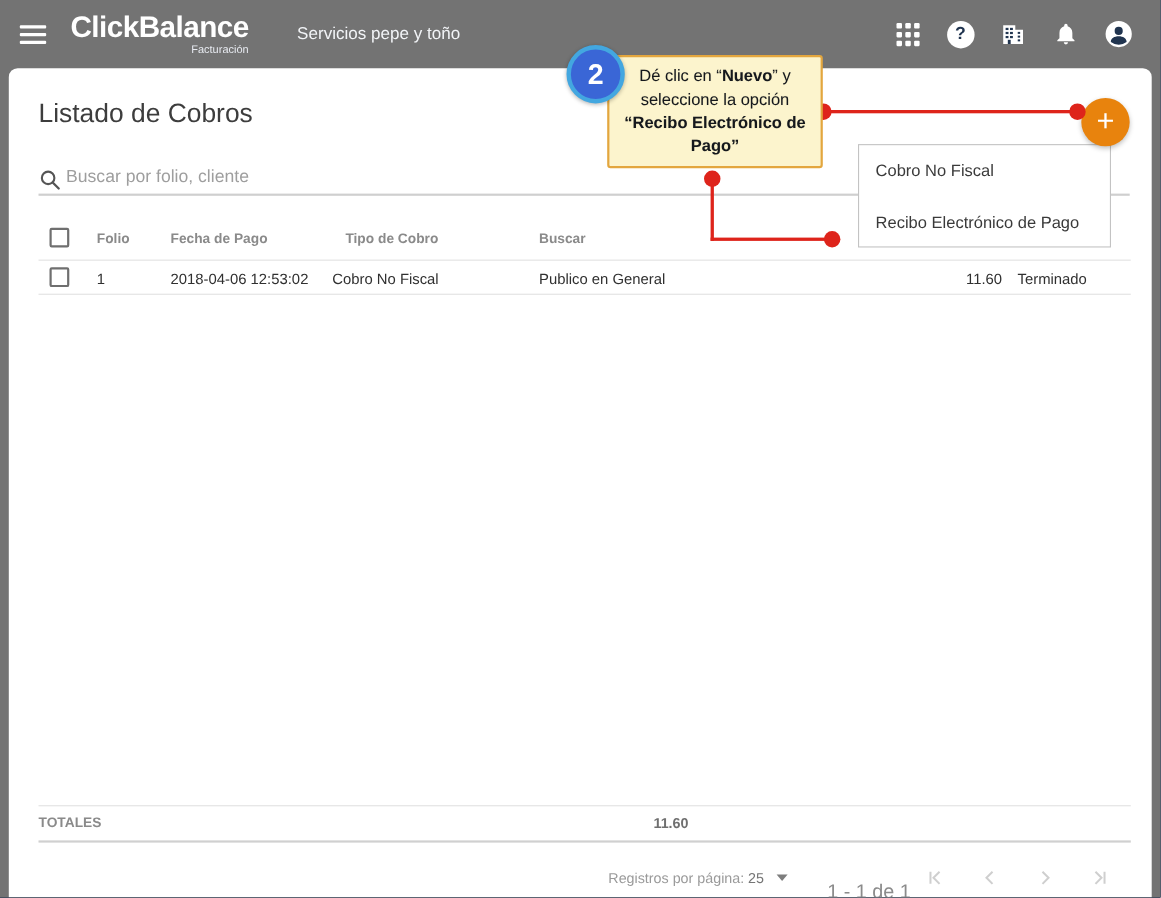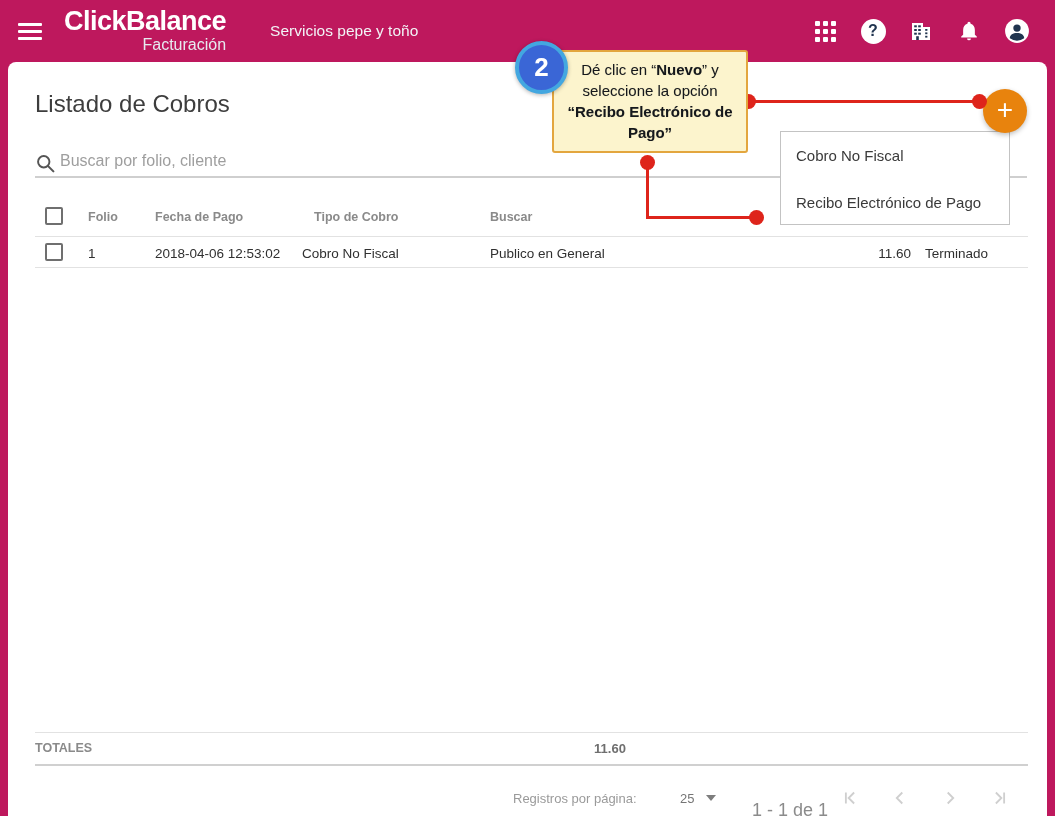--- a/index.html
+++ b/index.html
@@ -1,31 +1,31 @@
 <!DOCTYPE html>
 <html><head>
 <meta charset="utf-8">
 <style>
   * { margin:0; padding:0; box-sizing:border-box; }
   html,body { background:#0e1f38; }
   body { font-family:"Liberation Sans", sans-serif; }
   #app {
     position:relative; width:1055px; height:816px;
-    background:#be185d; overflow:hidden;
+    background:#737373; overflow:hidden;
   }
   .abs { position:absolute; }
 
   
   #header { position:absolute; top:0; left:0; width:1055px; height:62px;
             display:flex; align-items:center; }
   .hamburger { margin-left:18px; width:24px; cursor:pointer; }
   .hamburger span { display:block; height:3px; background:#fff; border-radius:1px; margin:4px 0; }
   .logo-wrap { margin-left:22px; text-align:right; }
   .logo-main { color:#fff; font-size:27px; font-weight:800; letter-spacing:-0.5px; line-height:27px; }
-  .logo-sub  { color:#e7eaf0; font-size:16px; font-weight:300; margin-top:1px; }
+  .logo-sub  { color:#e7eaf0; font-size:10px; font-weight:300; margin-top:1px; }
   .company   { margin-left:44px; color:#f2f4f7; font-size:15.5px; }
   .hdr-icons { margin-left:auto; margin-right:14px; display:flex; align-items:center; }
   .hdr-icon  { width:26px; height:26px; margin:0 11px; display:flex; align-items:center;
                justify-content:center; cursor:pointer; }
   .apps-grid { display:grid; grid-template-columns:repeat(3,5px); grid-gap:3px; }
   .apps-grid i { width:5px; height:5px; background:#fff; border-radius:1px; }
   .circle-ic { width:25px; height:25px; background:#fff; border-radius:50%;
                display:flex; align-items:center; justify-content:center;
                color:#20344F; font-weight:700; font-size:16px; }
 
@@ -175,21 +175,21 @@
       <div class="cell" style="left:790px;width:113px;text-align:right;">11.60</div>
       <div class="cell" style="left:917px;">Terminado</div>
     </div>
     <div class="hline" style="top:205px;"></div>
 
     <div class="hline" style="top:670px;"></div>
     <div class="totales-label">TOTALES</div>
     <div class="totales-value">11.60</div>
     <div class="hline" style="top:702px;height:2px;background:#d0d0d0;"></div>
 
-    <div class="pag" style="left:505px;">
+    <div class="pag" style="left:545px;">
       <span class="pag-label">Registros por página:</span>
     </div>
     <div class="pag" style="left:672px;">
       <span class="pag-size">25</span>
       <span class="caret" style="margin-left:12px;"></span>
     </div>
     <div class="pag" style="left:744px;">
       <span class="pag-range">1 - 1 de 1</span>
     </div>
     <div class="pag" style="left:830px;">

